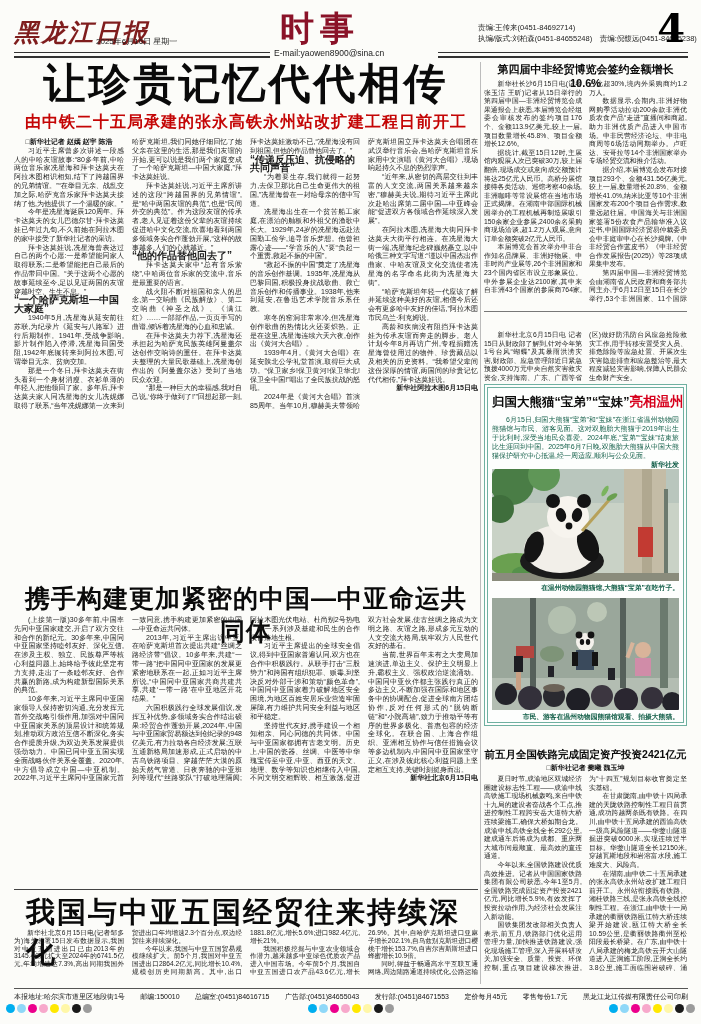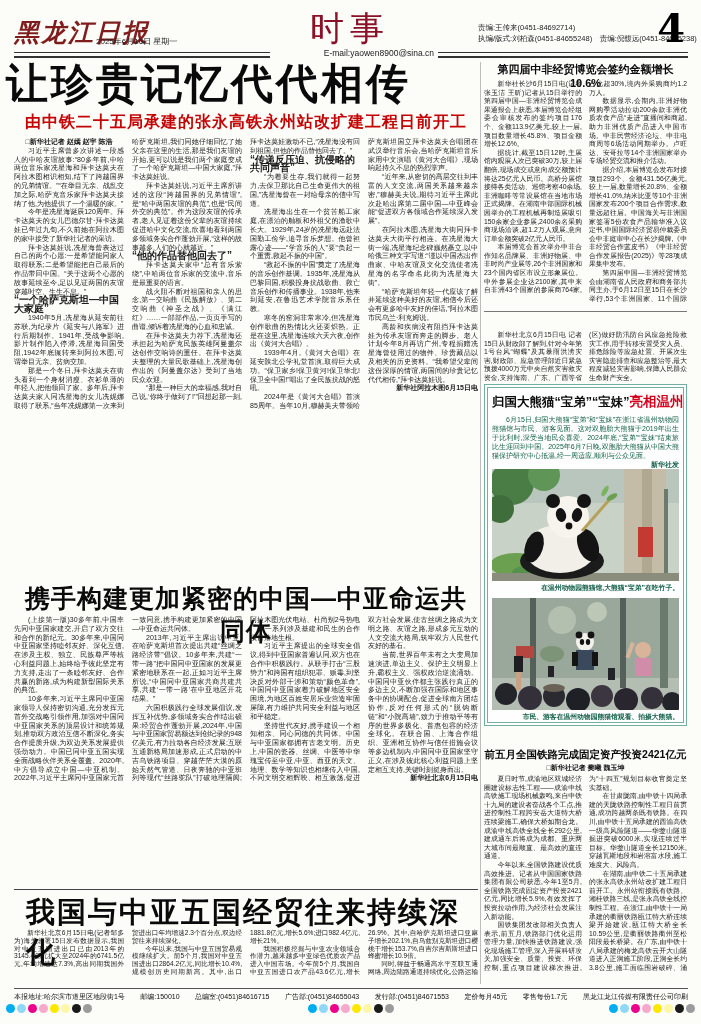--- a/index.html
+++ b/index.html
@@ -2,39 +2,39 @@
 <html><head>
 <meta charset="utf-8">
 <style>
   html,body{margin:0;padding:0;background:#e9e9e9;}
   .page{position:relative;width:701px;height:1024px;margin:0 auto;background:#fcfcf9;
         font-family:"Liberation Sans","DejaVu Sans",sans-serif;color:#141414;overflow:hidden;}
   
   .brand{position:absolute;left:14px;top:16px;font-family:"DejaVu Serif",serif;
          font-style:italic;font-weight:bold;font-size:25px;color:#7f1d1d;letter-spacing:2px;}
   .date{position:absolute;left:96px;top:36px;font-size:8px;color:#222;}
-  .section-title{position:absolute;left:280px;top:6px;width:140px;text-align:center;
-                 font-size:34px;font-weight:400;color:#8a1228;letter-spacing:6px;}
-  .email{position:absolute;left:270px;top:48px;width:160px;text-align:right;font-size:8.5px;
+  .section-title{position:absolute;left:280px;top:6px;width:140px;
+                 font-size:34px;font-weight:700;color:#8a1228;letter-spacing:6px;}
+  .email{position:absolute;left:270px;top:48px;width:160px;text-align:left;font-size:8.5px;
          color:#222;background:#fcfcf9;z-index:3;padding:0 4px;}
   .editors{position:absolute;left:478px;top:22px;width:170px;font-size:7.5px;line-height:11px;color:#222;}
   .editors div{white-space:nowrap;}
   .page-num{position:absolute;right:16px;top:4px;font-family:"DejaVu Serif",serif;
             font-size:40px;font-weight:bold;color:#000;}
   .header-rule{position:absolute;left:14px;right:13px;top:52px;height:3px;
                border-top:1px solid #333;border-bottom:2px solid #333;z-index:1;}
   
   .art-body{text-align:justify;color:#1b1b1b;overflow:hidden;}
   .art-body p,.art-body h3{margin:0;padding:0;}
   .blk-p{text-indent:2em;}
   .blk-byline{text-indent:0;text-align:center;font-weight:bold;margin:1px 0 3px;}
   .blk-subhead{text-align:left;font-weight:bold;font-size:10px;margin:5px 0 4px;}
   .blk-dateline{text-indent:0;text-align:right;font-weight:bold;}
   
-  .lead-hl{position:absolute;left:6px;top:60px;width:464px;text-align:left;
+  .lead-hl{position:absolute;left:14px;top:60px;width:464px;text-align:center;
            font-size:42px;line-height:48px;font-weight:900;letter-spacing:3px;color:#0a0a0a;}
   .lead-sub{position:absolute;left:14px;top:112px;width:464px;text-align:center;
             font-size:16px;font-weight:bold;color:#c40505;letter-spacing:1px;}
   .lead-body{position:absolute;left:14px;top:138px;width:464px;height:436px;
              column-count:4;column-gap:8px;font-size:7px;line-height:8.8px;}
   .mid-hl{position:absolute;left:14px;top:582px;width:464px;text-align:center;
           font-size:25px;font-weight:900;letter-spacing:1px;color:#0a0a0a;}
   .mid-body{position:absolute;left:14px;top:616px;width:464px;height:268px;
             column-count:4;column-gap:8px;font-size:7px;line-height:8.8px;}
   .left-rule{position:absolute;left:14px;top:889px;width:464px;border-top:1px solid #444;}

